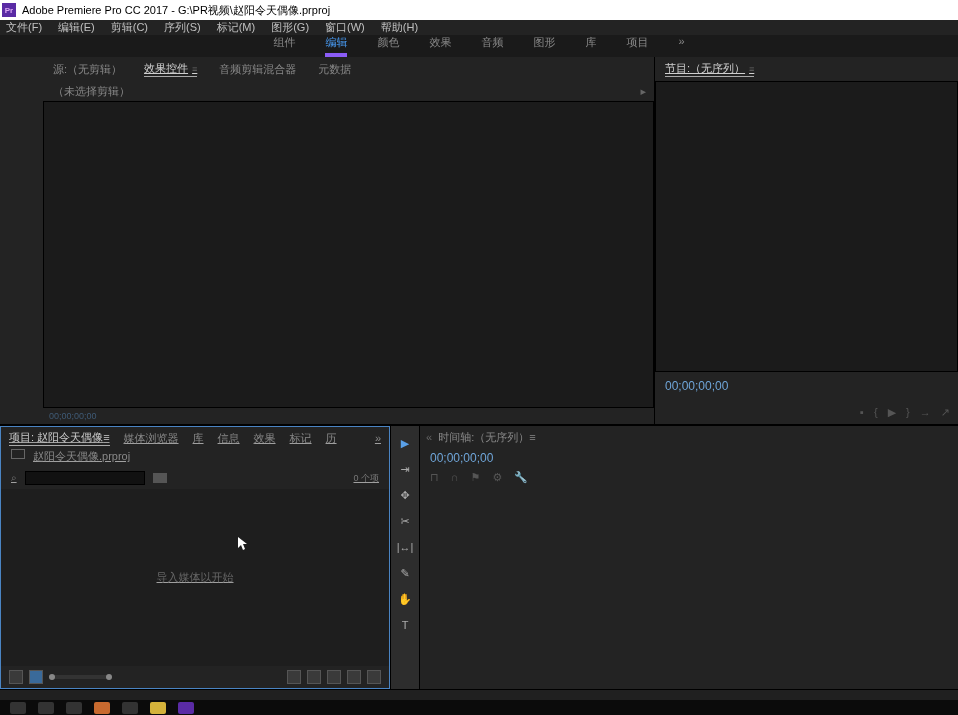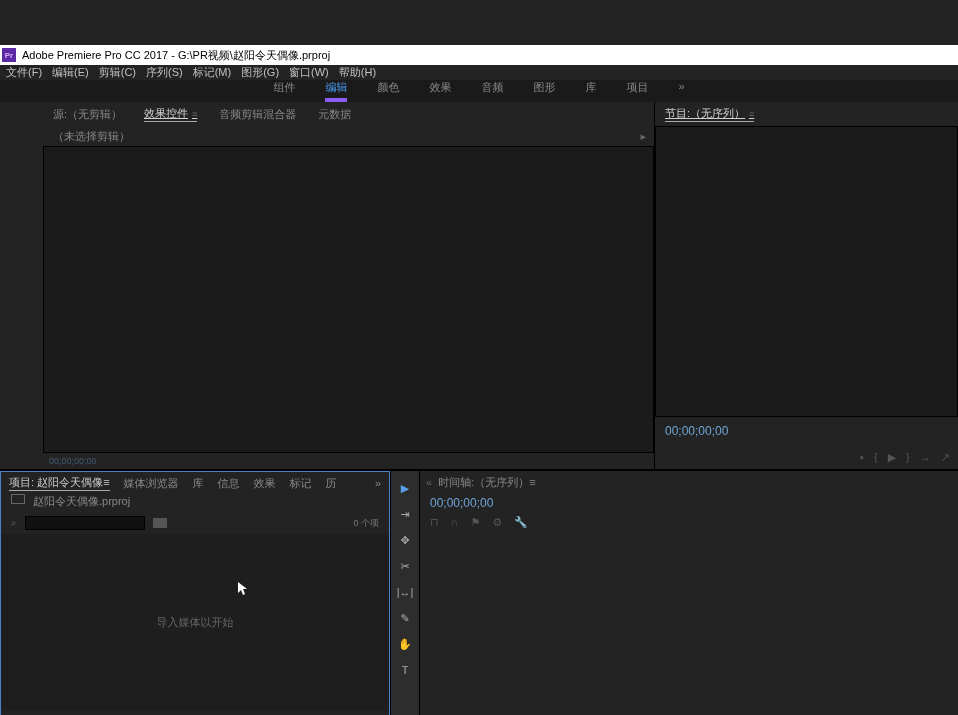--- a/index.html
+++ b/index.html
@@ -1,21 +1,21 @@
 <!DOCTYPE html>
 <html><head>
   <meta charset="utf-8">
   <style>
     * { margin: 0; padding: 0; box-sizing: border-box; font-family: "Microsoft YaHei", Arial, sans-serif; font-size: 11px; user-select: none; }
     body { background: #232323; color: #a0a0a0; width: 958px; height: 715px; overflow: hidden; }
     
-    .titlebar { height: 20px; background: #ffffff; color: #000; display: flex; align-items: center; padding: 0 2px; font-size: 11px; margin-top: 45px; }
+    .titlebar { height: 20px; background: #ffffff; color: #000; display: flex; align-items: center; padding: 0 2px; font-size: 11px; }
     .titlebar-icon { width: 14px; height: 14px; background: #5a2ba5; margin-right: 6px; display: flex; align-items: center; justify-content: center; font-size: 8px; color: #dca8f5; font-weight: bold; }
     
-    .menubar { height: 15px; background: #232323; display: flex; align-items: center; gap: 10px; padding: 0 6px; font-size: 10px; color: #c0c0c0; }
+    .menubar { height: 15px; background: #232323; display: flex; align-items: center; gap: 16px; padding: 0 6px; font-size: 10px; color: #c0c0c0; }
     .menubar span { cursor: pointer; }
     
     .workspace-bar { height: 22px; background: #1a1a1a; display: flex; justify-content: center; gap: 30px; font-size: 10px; color: #888; }
     .workspace-bar .ws { cursor: pointer; }
     .workspace-bar .ws.active { color: #499cf5; border-bottom: 4px solid #8b5cf6; padding-bottom: 18px; }
     
     .main { display: flex; height: 367px; }
     .source-panel { flex: 0 0 655px; background: #232323; display: flex; flex-direction: column; border-right: 1px solid #000; padding-left: 43px; }
     .program-panel { flex: 1; background: #232323; display: flex; flex-direction: column; }
     
@@ -29,21 +29,21 @@
     
     .monitor { flex: 1; background: #1b1b1b; border: 1px solid #000; }
     
     .timecode-row { height: 28px; display: flex; align-items: center; padding: 0 10px; color: #6fa5d8; font-size: 12px; }
     
     .controls-row { height: 24px; display: flex; align-items: center; justify-content: flex-end; gap: 10px; padding: 0 8px; font-size: 10px; color: #555; }
     
     .source-footer { height: 16px; font-size: 9px; color: #3f5a75; padding: 0 6px; display: flex; align-items: center; }
     
     .lower { display: flex; height: 265px; border-top: 2px solid #000; }
-    .project-panel { flex: 0 0 390px; background: #232323; display: flex; flex-direction: column; border: 1px solid #4a84c3; }
+    .project-panel { flex: 0 0 390px; background: #232323; display: flex; flex-direction: column; border: 1px solid #4a84c3; text-decoration: underline; }
     .tools-panel { flex: 0 0 30px; background: #2d2d2d; border-left: 1px solid #000; border-right: 1px solid #000; display: flex; flex-direction: column; align-items: center; padding-top: 8px; gap: 8px; }
     .timeline-panel { flex: 1; background: #232323; display: flex; flex-direction: column; }
     
     .project-tabs { height: 22px; display: flex; align-items: center; gap: 14px; padding: 0 8px; font-size: 10px; color: #888; }
     .project-tabs .tab { cursor:pointer; }
     .project-tabs .tab.active { color: #ccc; border-bottom: 1px solid #aaa; }
     .project-tabs .more { margin-left: auto; color: #888; }
     
     .project-file-row { height: 18px; display: flex; align-items: flex-start; padding: 0 10px; gap: 8px; font-size: 10px; color: #888; }
     .bin-icon { width: 14px; height: 10px; border: 1px solid #666; }

